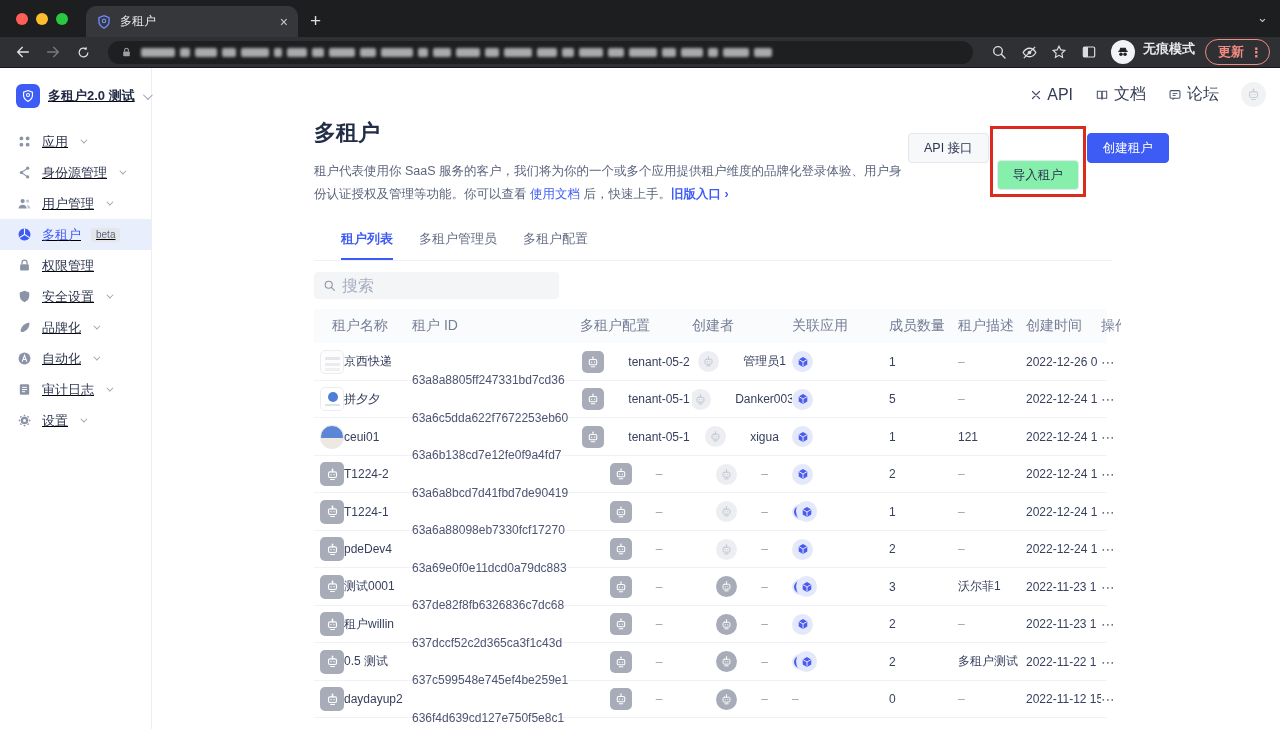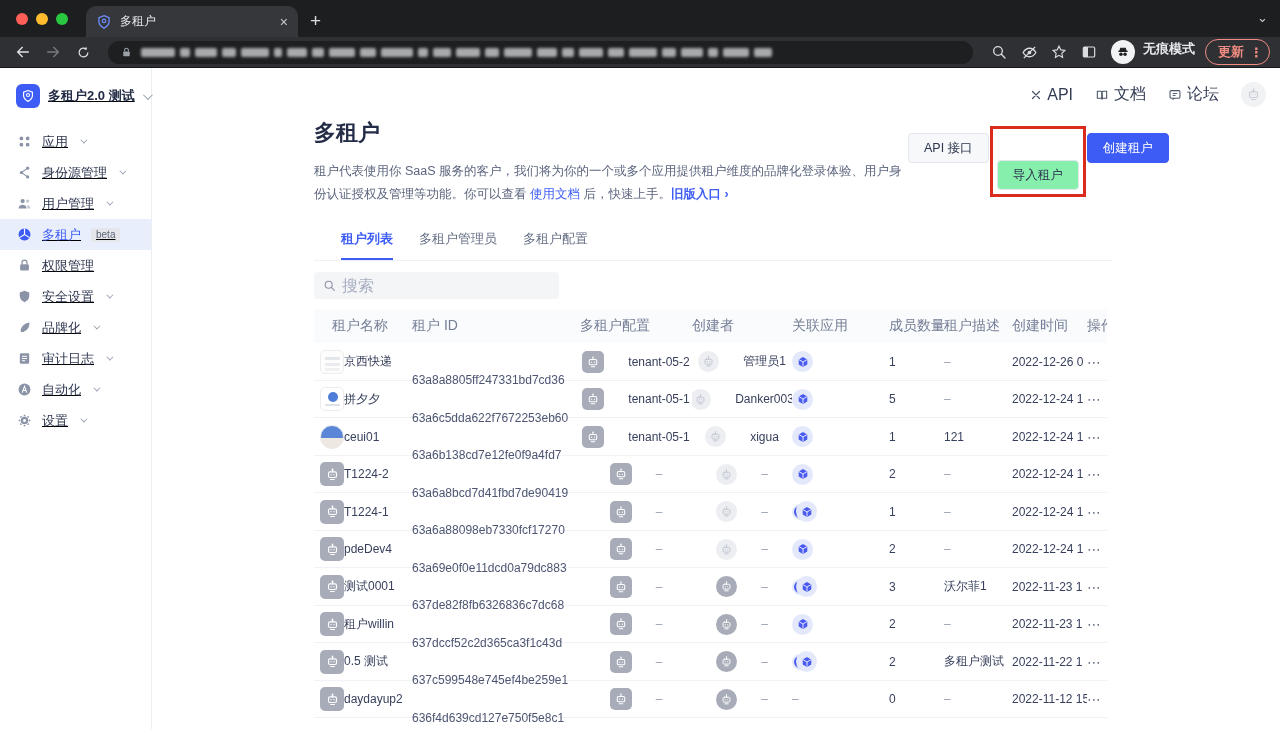--- a/index.html
+++ b/index.html
@@ -81,21 +81,21 @@
   .table { margin-top:10px; width:793px; }
   .thead { height:34px; background:#fafbfc; display:flex; align-items:center; font-size:14px; color:#747e96; }
   .trow { height:37.5px; display:flex; align-items:center; border-bottom:1px solid #f1f2f5; font-size:12px; color:#363f5c; }
   .th, .c { flex:0 0 auto; overflow:hidden; white-space:nowrap; display:flex; align-items:center; }
   .th:nth-child(1), .c:nth-child(1) { width:98px; }
   .th:nth-child(2), .c:nth-child(2) { width:168px; }
   .th:nth-child(3), .c:nth-child(3) { width:112px; }
   .th:nth-child(4), .c:nth-child(4) { width:100px; }
   .th:nth-child(5), .c:nth-child(5) { width:97px; }
   .th:nth-child(6), .c:nth-child(6) { width:55px; }
-  .th:nth-child(7), .c:nth-child(7) { width:68px; }
+  .th:nth-child(7), .c:nth-child(7) { width:68px;margin-left:14px; }
   .th:nth-child(8), .c:nth-child(8) { width:75px; }
   .th:nth-child(9), .c:nth-child(9) { width:20px; }
   .th:nth-child(1) { padding-left:18px; }
   .c.name { padding-left:6px; gap:0; }
   .c.id { color:#4d5572;margin-top:37px; }
   .c.src, .c.cre { gap:24px;justify-content:center; }
   .muted { color:#9aa1b4; }
   .avatar { width:24px; height:24px; border-radius:5px; background:#a7acb8; display:flex; align-items:center; justify-content:center; color:#fff; flex:0 0 auto; position:relative; overflow:hidden; }
   .avatar svg { width:15px; height:15px; }
   .avatar.jx { background:#fdfdfd; border:1px solid #ececec; }
@@ -417,32 +417,32 @@
     <svg class="n-ic">
             <use href="#ic-brush"></use>
           </svg>
     <span class="nav-label">品牌化</span>
 
     <span class="caret"></span>
   </div>
 
   <div class="nav-item">
     <svg class="n-ic">
-            <use href="#ic-log"></use>
-          </svg>
-    <span class="nav-label">审计日志</span>
+            <use href="#ic-auto"></use>
+          </svg>
+    <span class="nav-label">自动化</span>
 
     <span class="caret"></span>
   </div>
 
   <div class="nav-item">
     <svg class="n-ic">
-            <use href="#ic-auto"></use>
-          </svg>
-    <span class="nav-label">自动化</span>
+            <use href="#ic-log"></use>
+          </svg>
+    <span class="nav-label">审计日志</span>
 
     <span class="caret"></span>
   </div>
 
   <div class="nav-item">
     <svg class="n-ic">
             <use href="#ic-gear"></use>
           </svg>
     <span class="nav-label">设置</span>
 

